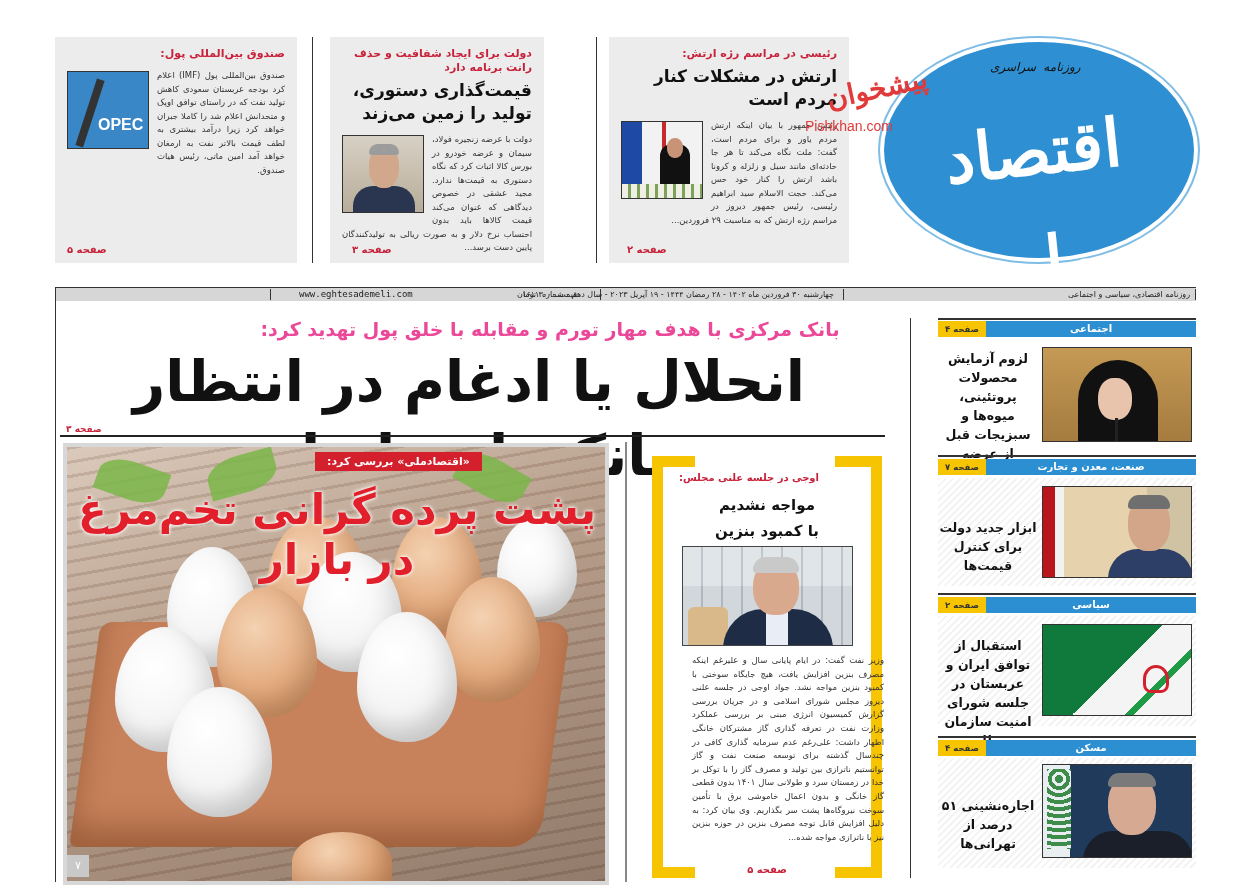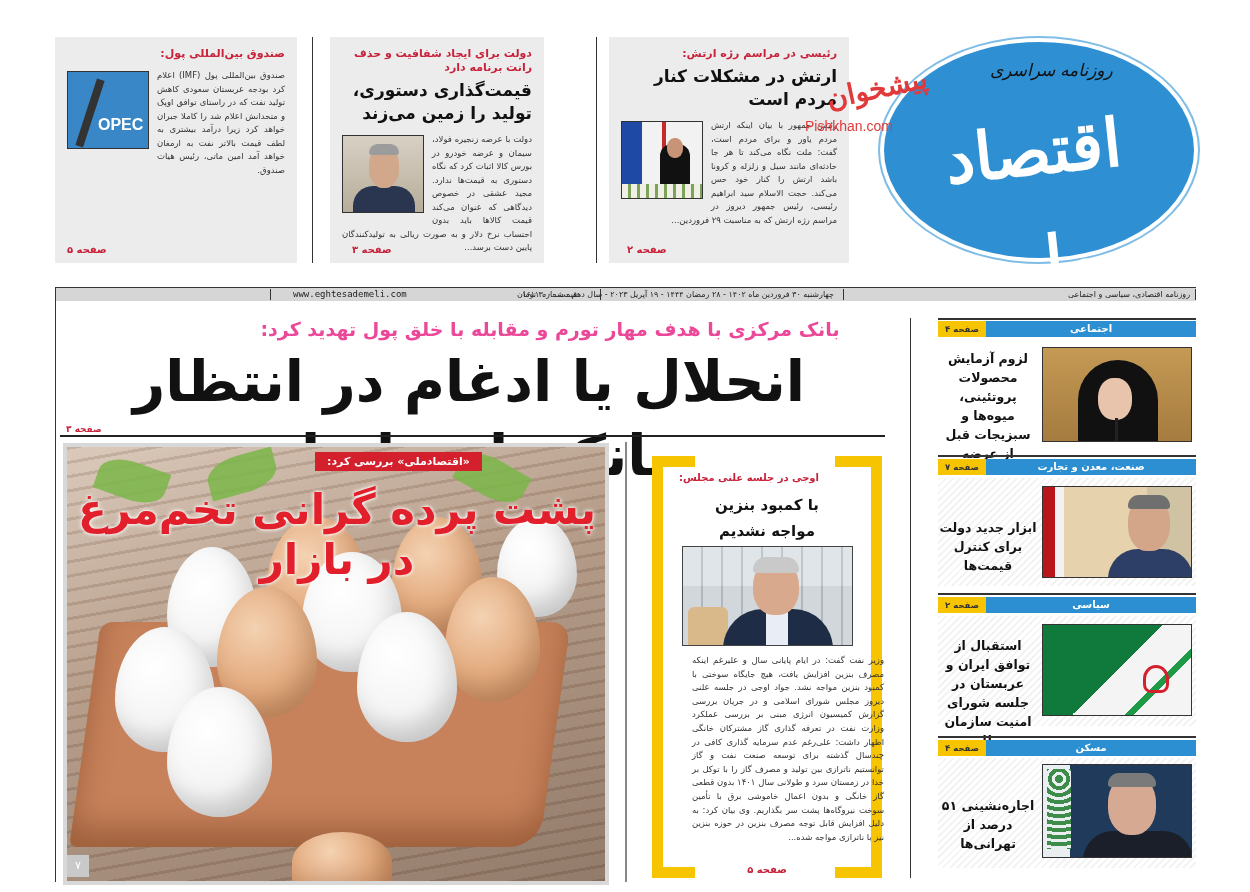--- a/index.html
+++ b/index.html
@@ -11,21 +11,21 @@
   .teaser .kicker { color: #c8223a; font-size: 11px; font-weight: bold; text-align: right; line-height: 14px; }
   .teaser .headline { font-size: 17px; font-weight: bold; line-height: 23px; margin-top: 4px; color: #111; text-align: right; }
   .teaser .body { font-size: 8.5px; line-height: 13.5px; color: #333; text-align: justify; margin-top: 8px; }
   .teaser .thumb { float: left; width: 82px; height: 78px; margin: 2px 8px 4px 0; border: 1px solid #333; }
   .teaser .page-ref { color: #c8223a; font-size: 10px; font-weight: bold; position: absolute; bottom: 8px; right: auto; left: auto; }
   .vsep { position: absolute; width: 1px; background: #333; }
 
   
   .logo-wrap { position: absolute; left: 880px; top: 38px; width: 318px; height: 224px; }
   .logo-oval { position: absolute; left: 0; top: 0; width: 318px; height: 224px; border-radius: 50%; background: #2e8fd3; border: 4px solid #ffffff; box-shadow: 0 0 0 2px #7fbde6; }
-  .logo-small { position: absolute; top: 22px; left: 110px; color: #111; font-family: Liberation Sans, sans-serif; font-style: italic; font-size: 17px; }
+  .logo-small { position: absolute; top: 22px; left: 110px; color: #111; font-family: Liberation Mono, monospace; font-style: italic; font-size: 12px; }
   .logo-big { position: absolute; top: 58px; left: 18px; width: 282px; text-align: center; color: #fff; font-family: "DejaVu Serif", serif; font-weight: bold; font-size: 66px; line-height: 110px; transform: rotate(-6deg); }
   .watermark-fa { position: absolute; left: 826px; top: 72px; color: #e03a3a; font-family: "DejaVu Serif", serif; font-weight: bold; font-size: 28px; transform: rotate(-12deg); }
   .watermark-en { position: absolute; left: 805px; top: 118px; color: #e03a3a; font-family: "Liberation Sans", sans-serif; font-size: 14px; direction: ltr; }
 
   
   .info-bar { position: absolute; left: 55px; top: 287px; width: 1141px; height: 14px; background: #d6d6d6; border-top: 1.5px solid #333; font-size: 8px; line-height: 13px; color: #222; }
   .info-bar span { position: absolute; top: 0; white-space: nowrap; }
   .info-bar .bsep { position: absolute; top: 1px; width: 1px; height: 11px; background: #333; }
   .left-rule { position: absolute; left: 55px; top: 287px; width: 1px; height: 595px; background: #333; }
 
@@ -159,21 +159,21 @@
 <div class="watermark-fa">پیشخوان</div>
 <div class="watermark-en">Pishkhan.com</div>
 
 <div class="info-bar">
   <span style="right:6px;">روزنامه اقتصادی، سیاسی و اجتماعی</span>
   <div class="bsep" style="right:352px;"></div>
   <span style="right:362px;">چهارشنبه ۳۰ فروردین ماه ۱۴۰۲ - ۲۸ رمضان ۱۴۴۴ - ۱۹ آپریل ۲۰۲۳ - سال دهم - شماره ۱۶۱۱</span>
   <div class="bsep" style="left:545px;"></div>
   <span style="left:462px;">قیمت ۳۰۰۰ تومان</span>
   <div class="bsep" style="" left=""></div>
-  <span style="left:238px;direction:ltr;font-family:'DejaVu Sans Mono',monospace;font-size:9px;">www.eghtesademeli.com</span>
+  <span style="left:244px;direction:ltr;font-family:'DejaVu Sans Mono',monospace;font-size:9px;">www.eghtesademeli.com</span>
   <div class="bsep" style="left:215px;"></div>
 </div>
 <div class="left-rule"></div>
 
 <div class="main-kicker">بانک مرکزی با هدف مهار تورم و مقابله با خلق پول تهدید کرد:</div>
 <div class="main-headline">انحلال یا ادغام در انتظار بانک‌های ناتراز</div>
 <div class="main-page">صفحه ۳</div>
 <div class="main-rule"></div>
 
 <div class="egg-frame">
@@ -198,22 +198,22 @@
   <div class="egg-page">۷</div>
 </div>
 
 <div class="mid-sep"></div>
 
 <div class="yellow-box"></div>
 <div class="yellow-gap"></div>
 <div class="yellow-gap-b"></div>
 <div class="oil-kicker">اوجی در جلسه علنی مجلس:</div>
 <div class="oil-headline">
+  <div>مواجه نشدیم</div>
   <div>با کمبود بنزین</div>
-  <div>مواجه نشدیم</div>
 </div>
 <div class="oil-photo">
   <div class="blinds"></div>
     <div class="chair"></div>
     <div class="suit"></div>
     <div class="shirt"></div>
     <div class="head"></div>
     <div class="hair"></div>
 </div>
 <div class="oil-body">وزیر نفت گفت: در ایام پایانی سال و علیرغم اینکه مصرف بنزین افزایش یافت، هیچ جایگاه سوختی با کمبود بنزین مواجه نشد. جواد اوجی در جلسه علنی دیروز مجلس شورای اسلامی و در جریان بررسی گزارش کمیسیون انرژی مبنی بر بررسی عملکرد وزارت نفت در تعرفه گذاری گاز مشترکان خانگی اظهار داشت: علی‌رغم عدم سرمایه گذاری کافی در چندسال گذشته برای توسعه صنعت نفت و گاز توانستیم ناترازی بین تولید و مصرف گاز را با توکل بر خدا در زمستان سرد و طولانی سال ۱۴۰۱ بدون قطعی گاز خانگی و بدون اعمال خاموشی برق با تأمین سوخت نیروگاه‌ها پشت سر بگذاریم. وی بیان کرد: به دلیل افزایش قابل توجه مصرف بنزین در حوزه بنزین نیز با ناترازی مواجه شده...</div>

